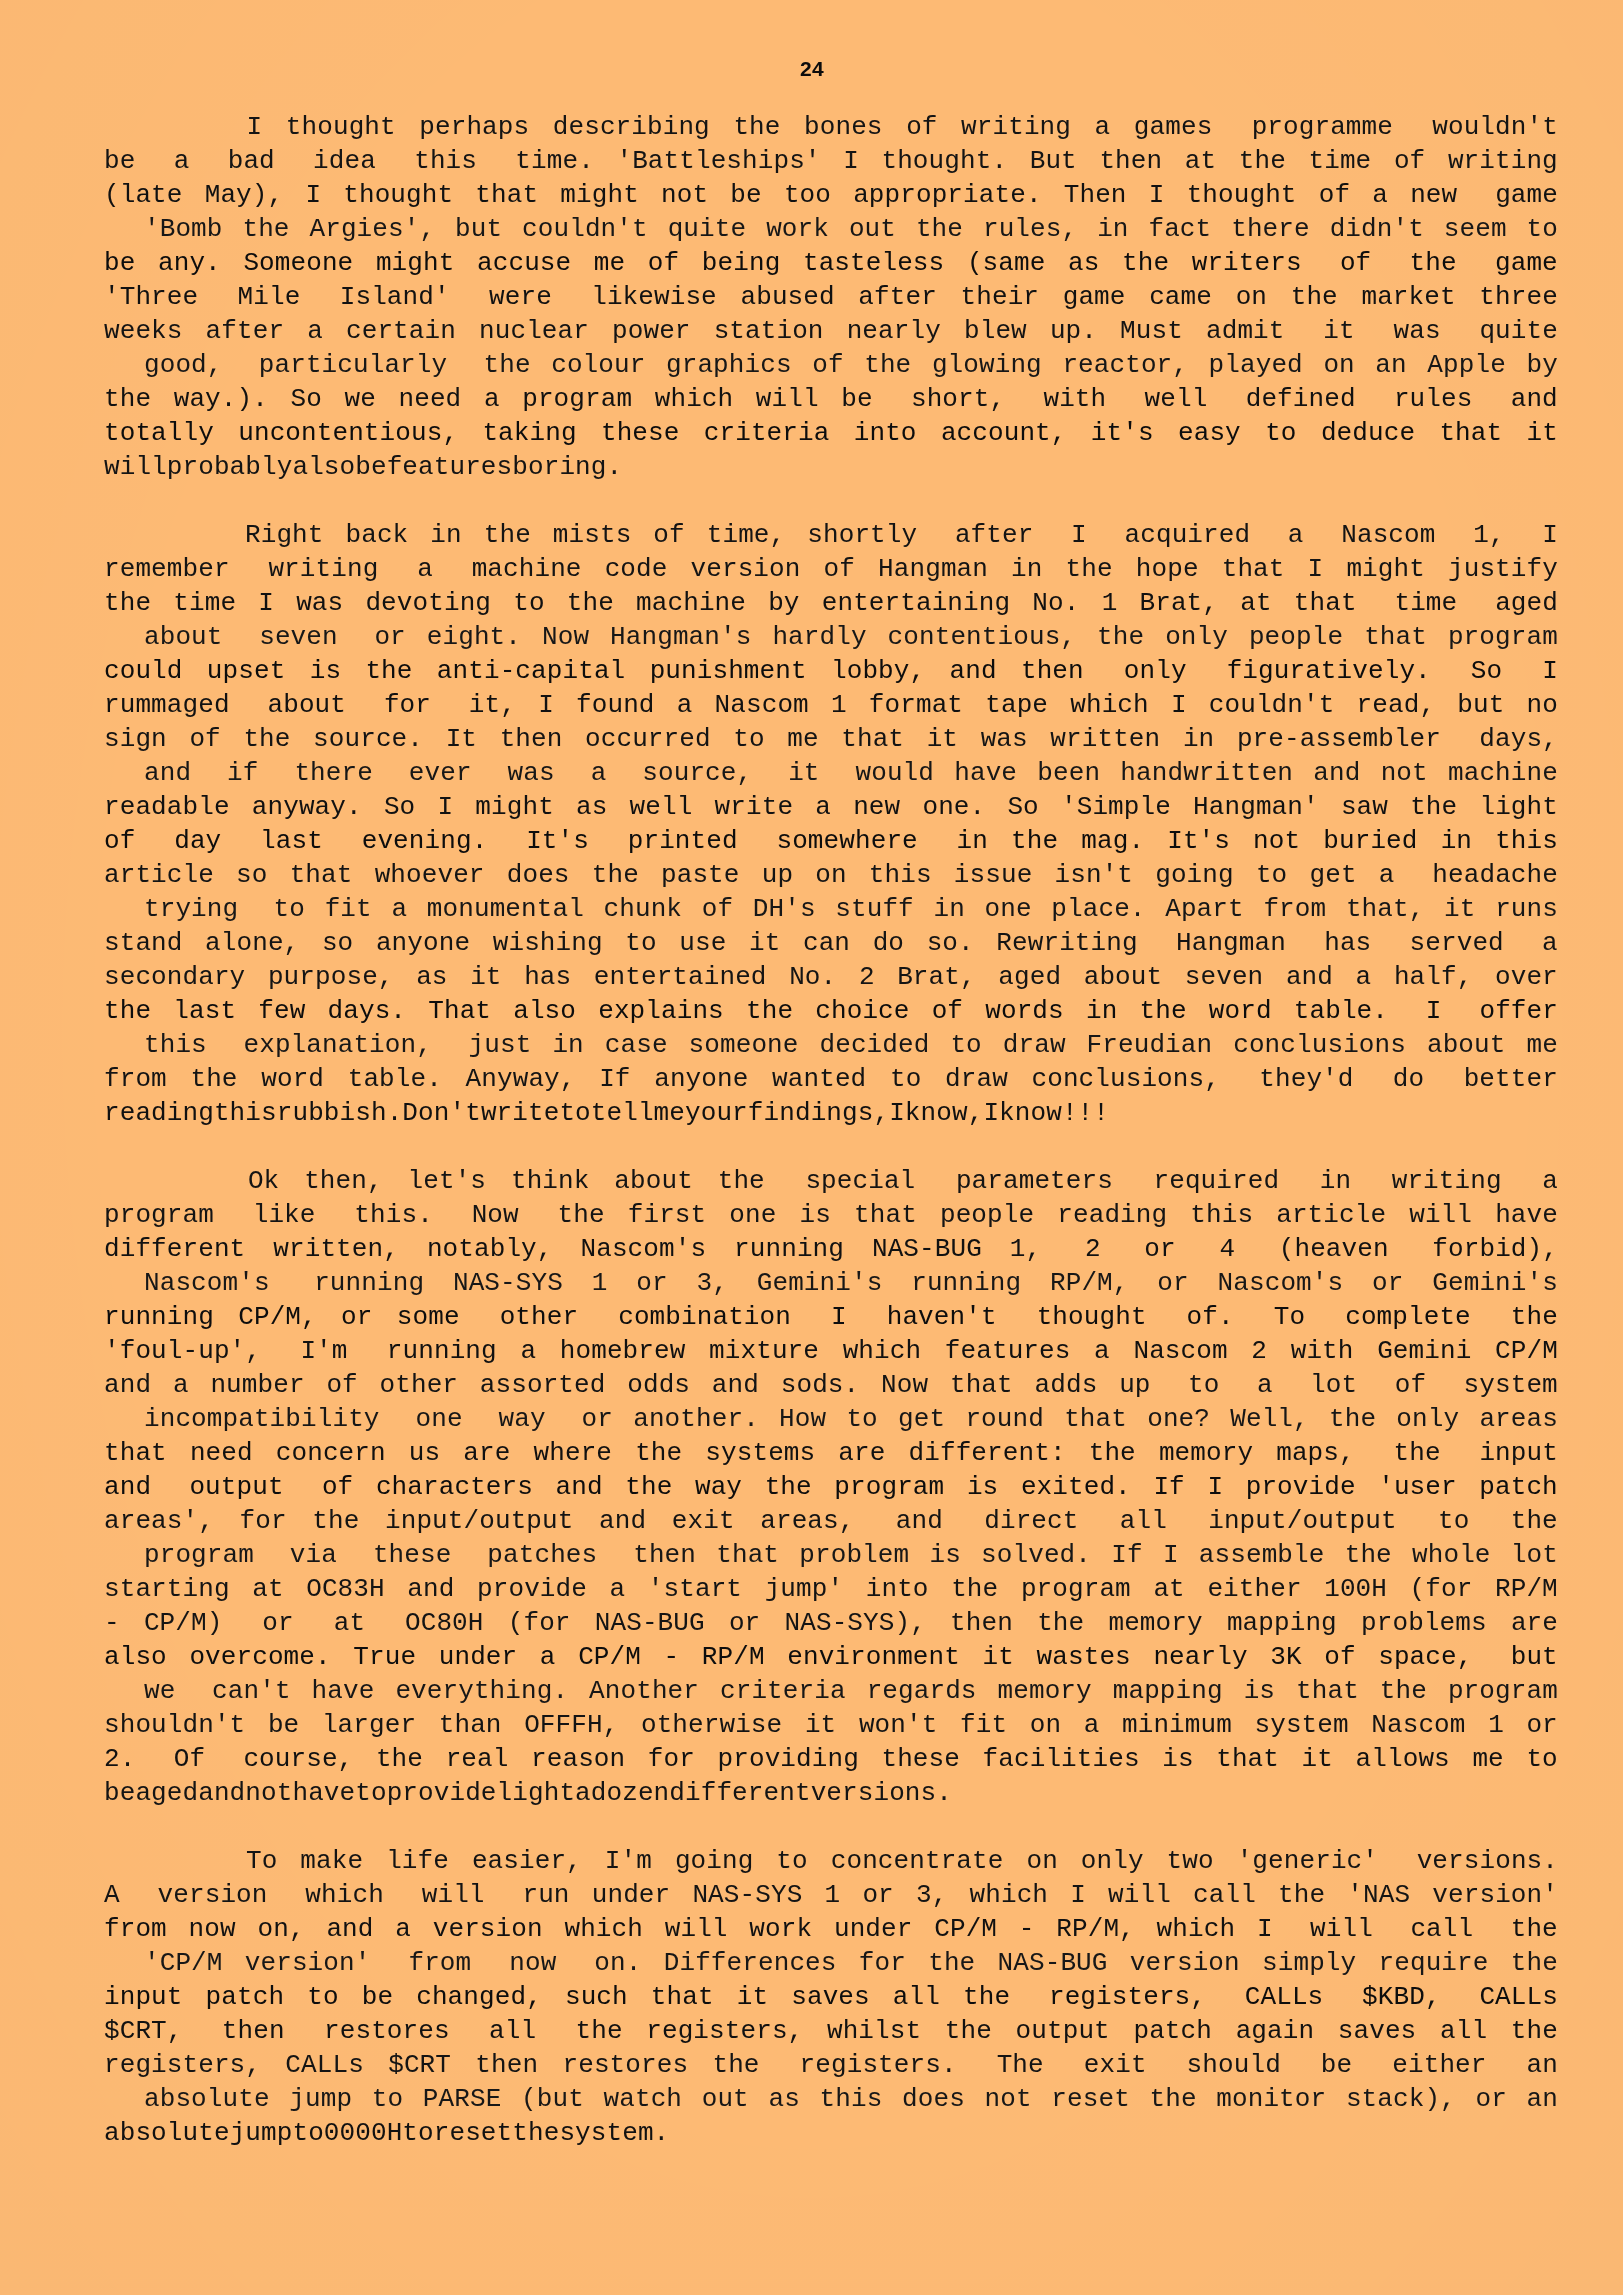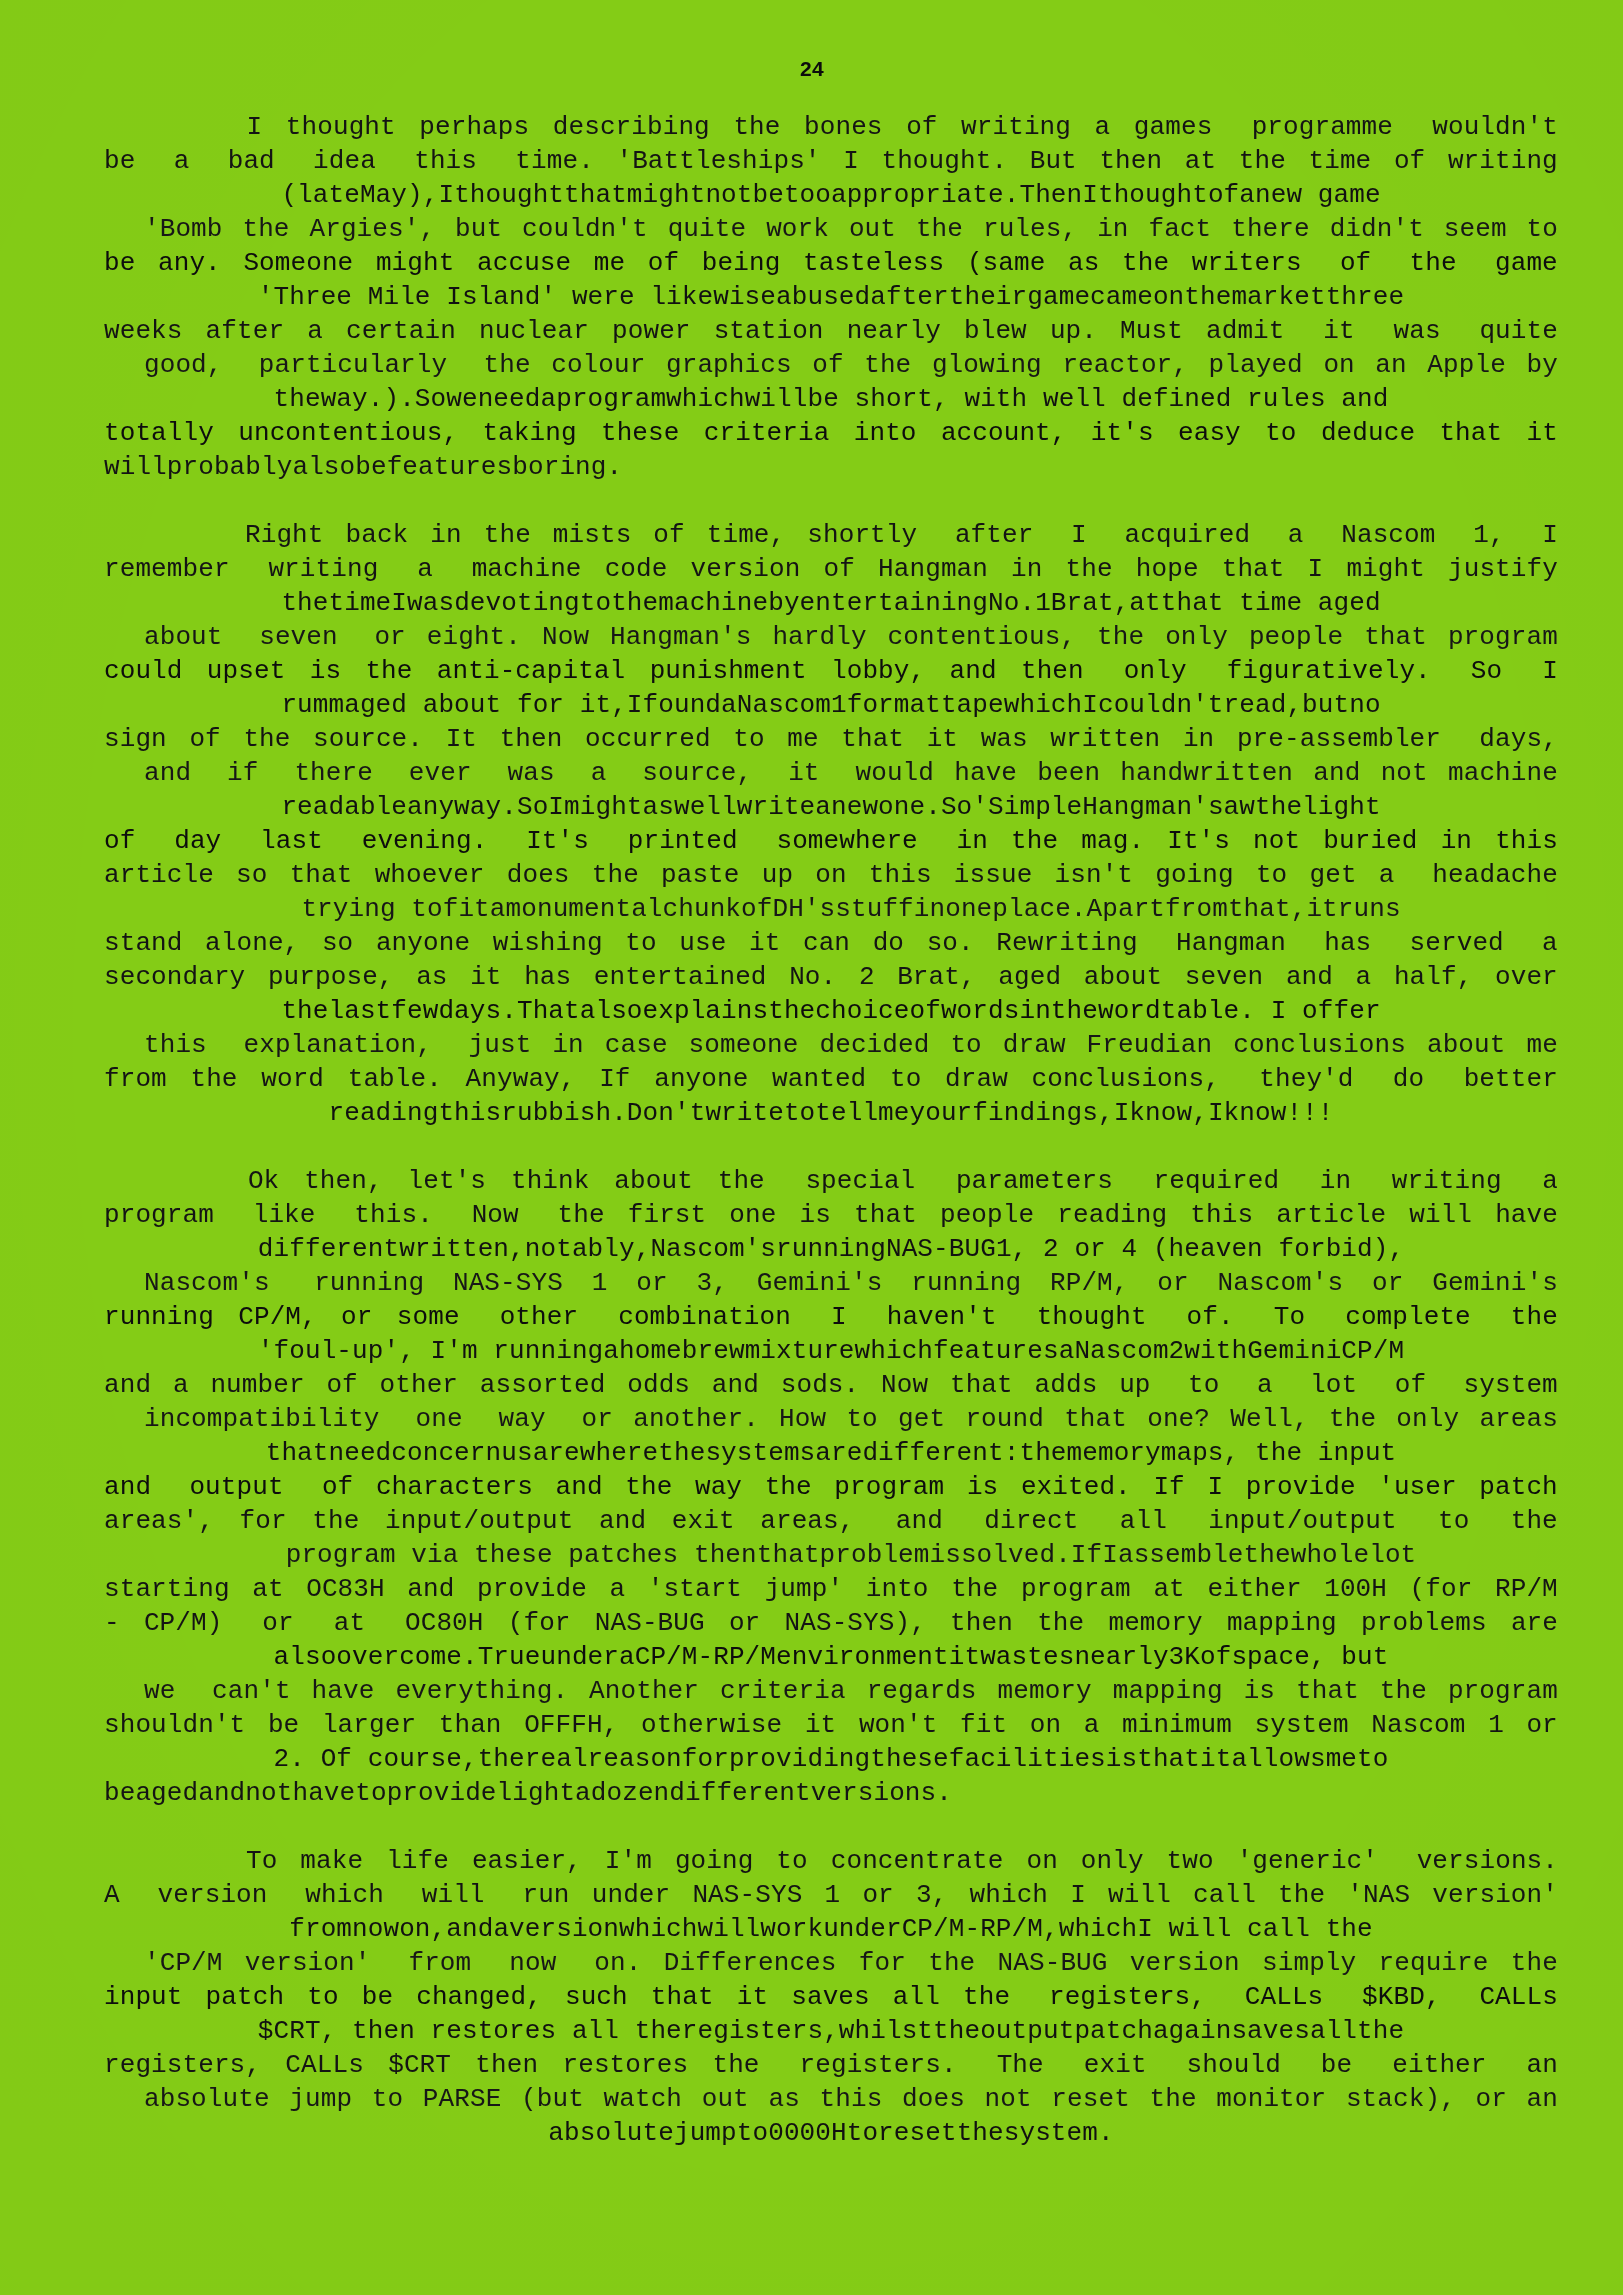--- a/index.html
+++ b/index.html
@@ -13,21 +13,21 @@
     height: 2295px;
     position: relative;
     font-family: "Liberation Mono", "DejaVu Sans Mono", monospace;
     color: #101010;
     overflow: hidden;
   }
 
   .page {
     position: absolute;
     inset: 0;
-    background: #84cc16;
+    background: #fdba74;
   }
 
   
   .paper-tint {
     position: absolute;
     inset: 0;
     background:
       radial-gradient(ellipse at 50% 45%, rgba(255,255,255,0) 55%, rgba(0,0,0,0.012) 100%);
     pointer-events: none;
   }
@@ -84,21 +84,21 @@
   }
 
   
   .indent {
     display: inline-block;
     width: 119px;
     flex: 0 0 auto;
   }
 
   
-  .line:nth-child(3n) { color: #111111; justify-content: center; }
+  .line:nth-child(3n) { color: #111111; }
   .line:nth-child(4n) { color: #171717; margin-left: 40px; }
   .line:nth-child(5n) { color: #0d0d0d; }
 </style>
 </head>
 <body>
 
 <div class="page">
   <div class="paper-tint"></div>
 
   <div class="page-number">24</div>

